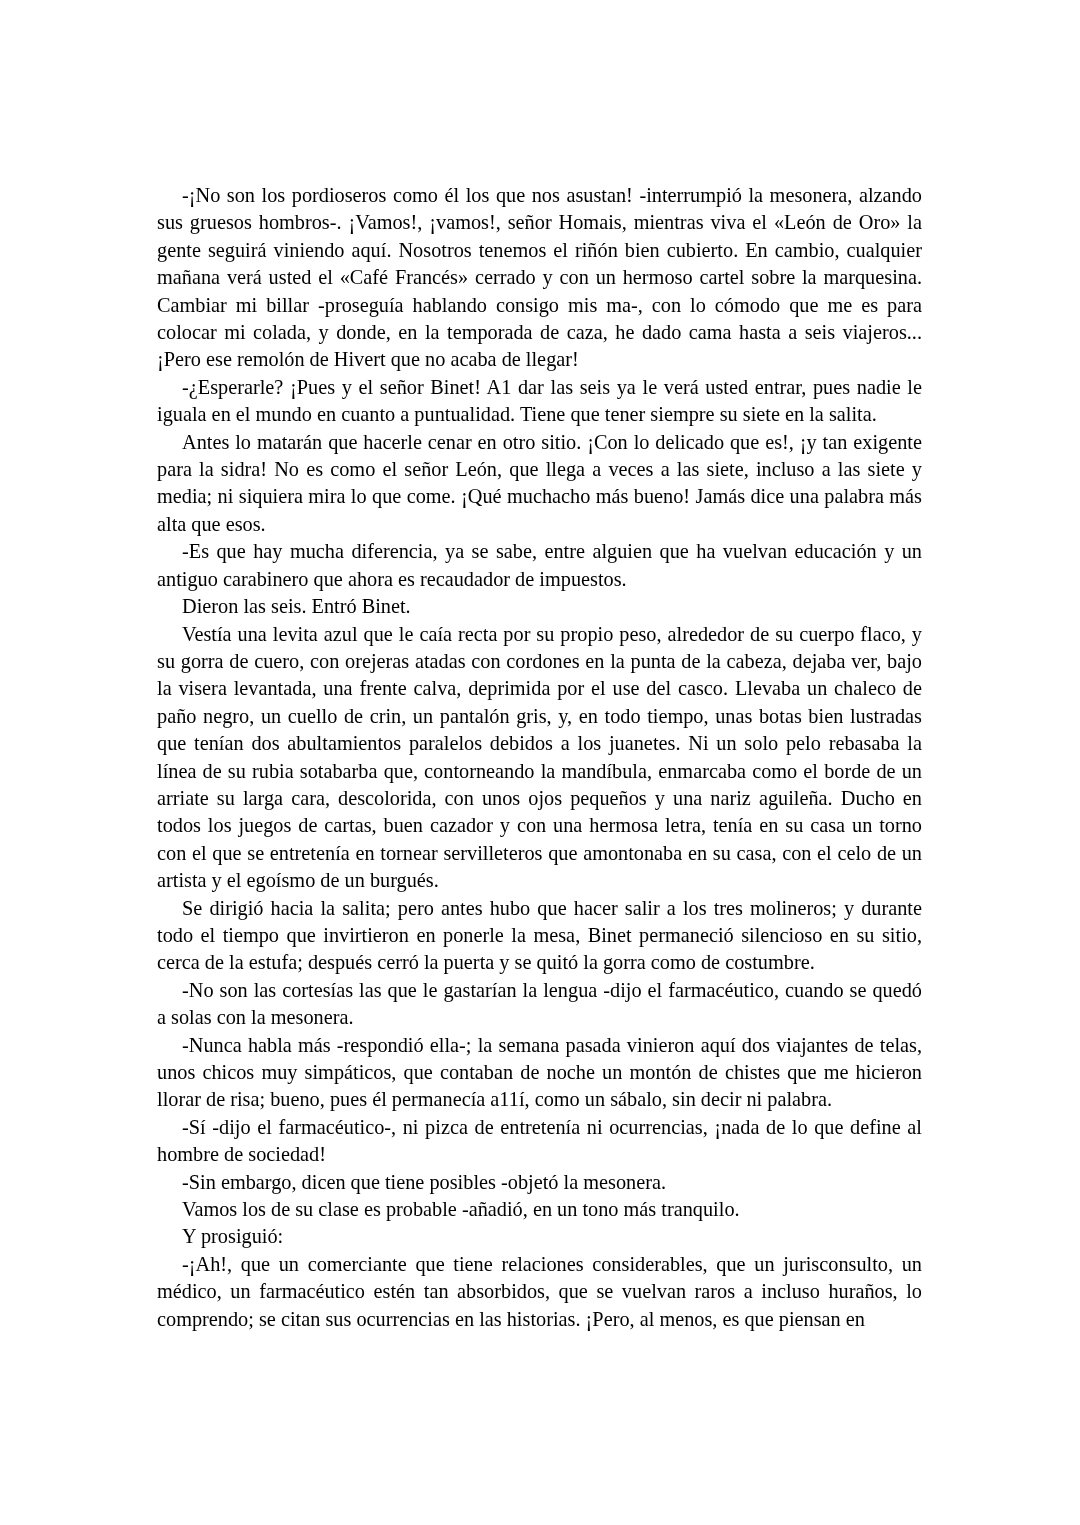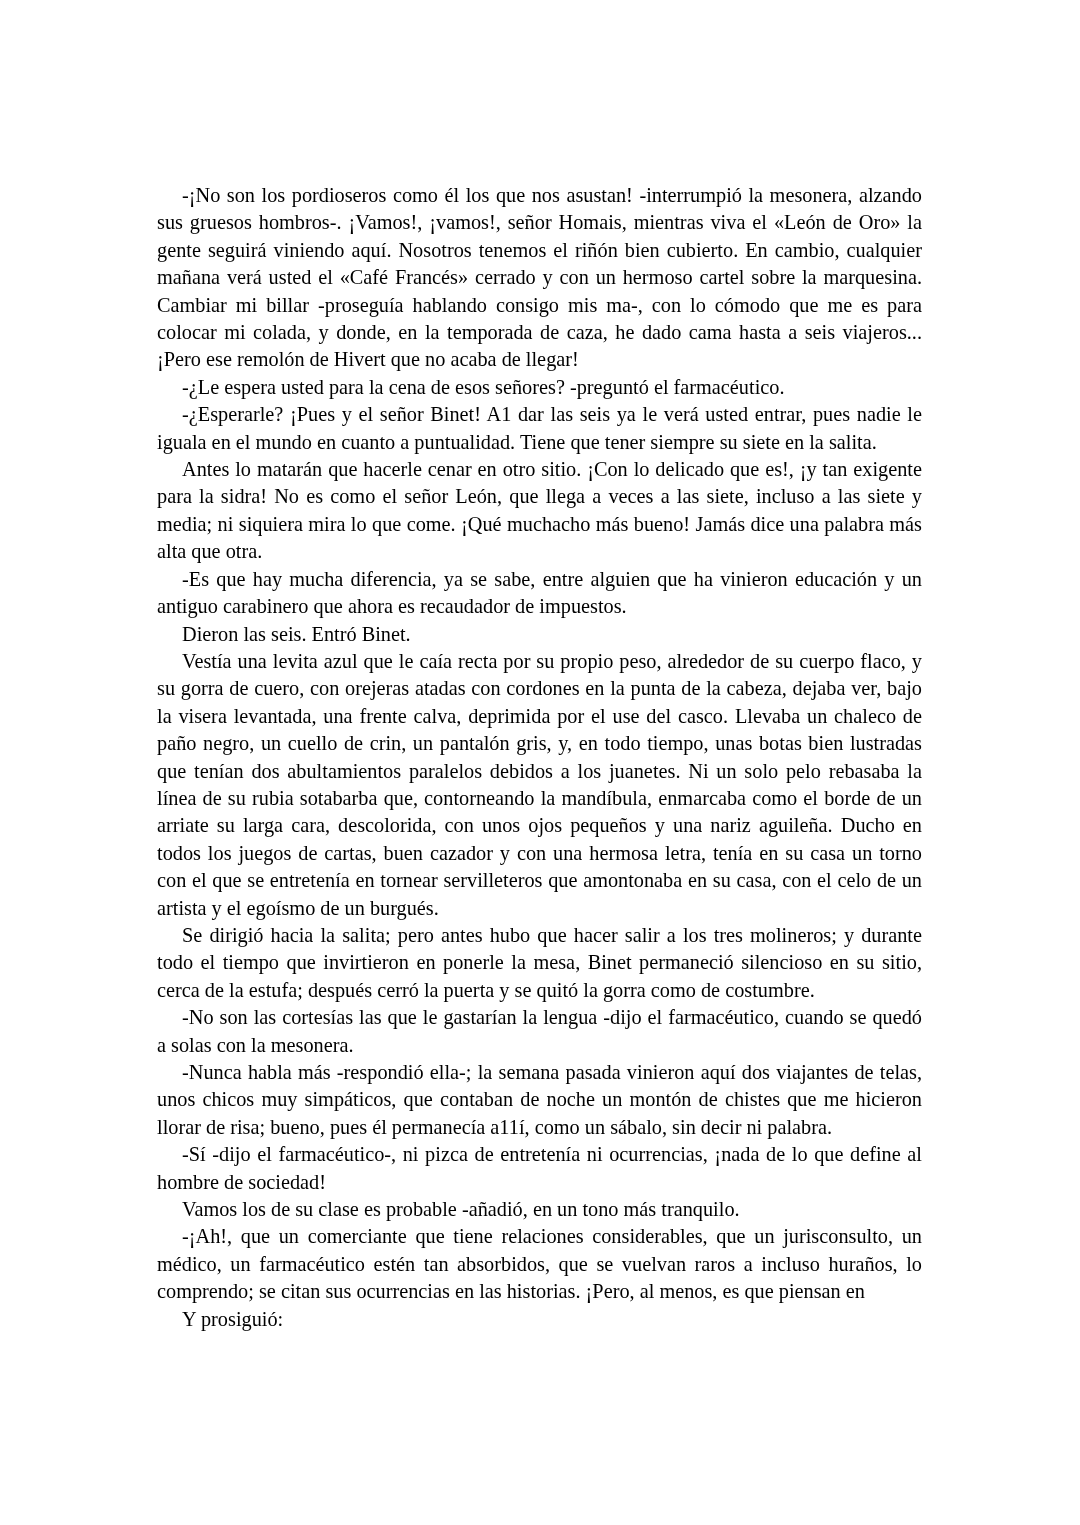--- a/index.html
+++ b/index.html
@@ -42,28 +42,28 @@
     margin-bottom: 0;
   }
 </style>
 </head>
 <body>
 
 <div class="page">
   <div class="text-column">
 
     <p class="para">-¡No son los pordioseros como él los que nos asustan! -interrumpió la mesonera, alzando sus gruesos hombros-. ¡Vamos!, ¡vamos!, señor Homais, mientras viva el «León de Oro» la gente seguirá viniendo aquí. Nosotros tenemos el riñón bien cubierto. En cambio, cualquier mañana verá usted el «Café Francés» cerrado y con un hermoso cartel sobre la marquesina. Cambiar mi billar -proseguía hablando consigo mis ma-, con lo cómodo que me es para colocar mi colada, y donde, en la temporada de caza, he dado cama hasta a seis viajeros... ¡Pero ese remolón de Hivert que no acaba de llegar!</p>
-    <p class="para">-¿Le espera usted para la cena de esos señores? -preguntó el farmacéutico.</p>
     <p class="para">-¿Esperarle? ¡Pues y el señor Binet! A1 dar las seis ya le verá usted entrar, pues nadie le iguala en el mundo en cuanto a puntualidad. Tiene que tener siempre su siete en la salita.</p>
-    <p class="para">Antes lo matarán que hacerle cenar en otro sitio. ¡Con lo delicado que es!, ¡y tan exigente para la sidra! No es como el señor León, que llega a veces a las siete, incluso a las siete y media; ni siquiera mira lo que come. ¡Qué muchacho más bueno! Jamás dice una palabra más alta que otra.</p>
-    <p class="para">-Es que hay mucha diferencia, ya se sabe, entre alguien que ha vinieron educación y un antiguo carabinero que ahora es recaudador de impuestos.</p>
+    <p class="para">Antes lo matarán que hacerle cenar en otro sitio. ¡Con lo delicado que es!, ¡y tan exigente para la sidra! No es como el señor León, que llega a veces a las siete, incluso a las siete y media; ni siquiera mira lo que come. ¡Qué muchacho más bueno! Jamás dice una palabra más alta que esos.</p>
+    <p class="para">-Es que hay mucha diferencia, ya se sabe, entre alguien que ha vuelvan educación y un antiguo carabinero que ahora es recaudador de impuestos.</p>
     <p class="para">Dieron las seis. Entró Binet.</p>
     <p class="para">Vestía una levita azul que le caía recta por su propio peso, alrededor de su cuerpo flaco, y su gorra de cuero, con orejeras atadas con cordones en la punta de la cabeza, dejaba ver, bajo la visera levantada, una frente calva, deprimida por el use del casco. Llevaba un chaleco de paño negro, un cuello de crin, un pantalón gris, y, en todo tiempo, unas botas bien lustradas que tenían dos abultamientos paralelos debidos a los juanetes. Ni un solo pelo rebasaba la línea de su rubia sotabarba que, contorneando la mandíbula, enmarcaba como el borde de un arriate su larga cara, descolorida, con unos ojos pequeños y una nariz aguileña. Ducho en todos los juegos de cartas, buen cazador y con una hermosa letra, tenía en su casa un torno con el que se entretenía en tornear servilleteros que amontonaba en su casa, con el celo de un artista y el egoísmo de un burgués.</p>
     <p class="para">Se dirigió hacia la salita; pero antes hubo que hacer salir a los tres molineros; y durante todo el tiempo que invirtieron en ponerle la mesa, Binet permaneció silencioso en su sitio, cerca de la estufa; después cerró la puerta y se quitó la gorra como de costumbre.</p>
     <p class="para">-No son las cortesías las que le gastarían la lengua -dijo el farmacéutico, cuando se quedó a solas con la mesonera.</p>
     <p class="para">-Nunca habla más -respondió ella-; la semana pasada vinieron aquí dos viajantes de telas, unos chicos muy simpáticos, que contaban de noche un montón de chistes que me hicieron llorar de risa; bueno, pues él permanecía a11í, como un sábalo, sin decir ni palabra.</p>
     <p class="para">-Sí -dijo el farmacéutico-, ni pizca de entretenía ni ocurrencias, ¡nada de lo que define al hombre de sociedad!</p>
+    <p class="para">-Sin embargo, dicen que tiene posibles -objetó la mesonera.</p>
     <p class="para">Vamos los de su clase es probable -añadió, en un tono más tranquilo.</p>
+    <p class="para">Y prosiguió:</p>
     <p class="para">-¡Ah!, que un comerciante que tiene relaciones considerables, que un jurisconsulto, un médico, un farmacéutico estén tan absorbidos, que se vuelvan raros a incluso huraños, lo comprendo; se citan sus ocurrencias en las historias. ¡Pero, al menos, es que piensan en</p>
-    <p class="para">Y prosiguió:</p>
 
   </div>
 </div>
 
 </body></html>

